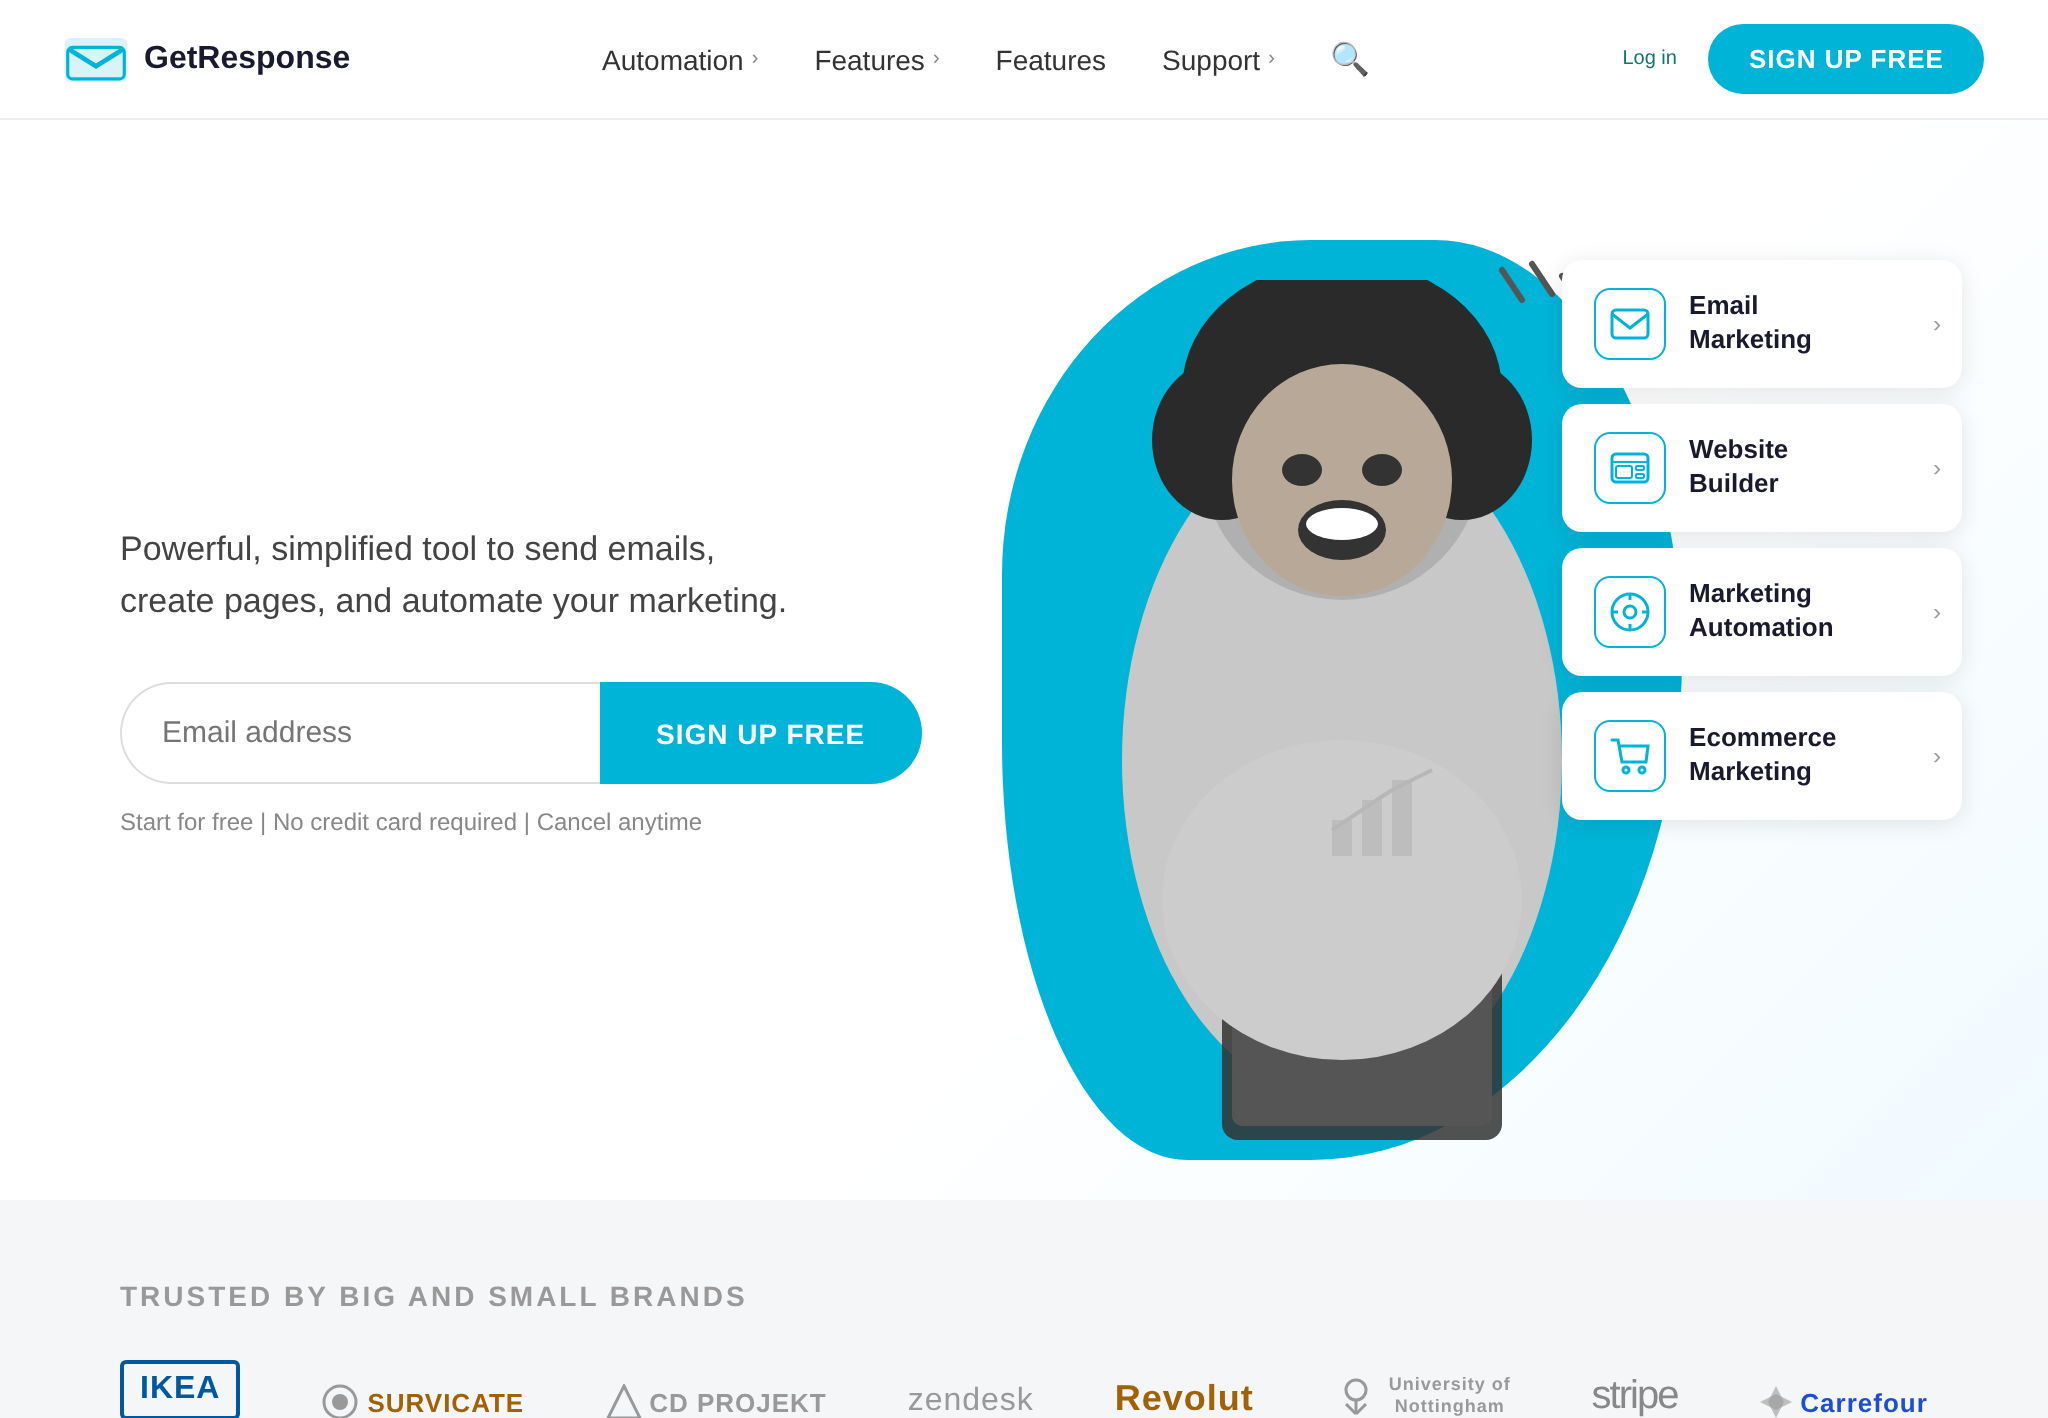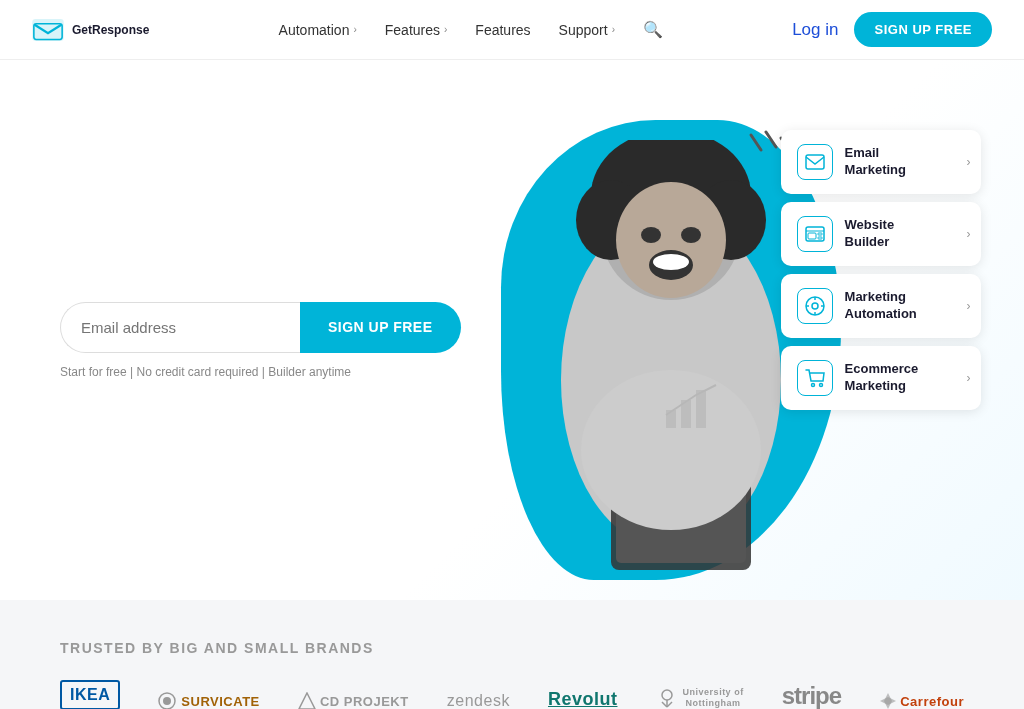--- a/index.html
+++ b/index.html
@@ -4,26 +4,26 @@
   <style>
     * { margin: 0; padding: 0; box-sizing: border-box; }
     body { font-family: -apple-system, BlinkMacSystemFont, 'Segoe UI', sans-serif; background: #fff; color: #1a1a2e; overflow-x: hidden; }
 
     
     nav {
       display: flex; align-items: center; justify-content: space-between;
       padding: 0 32px; height: 60px; border-bottom: 1px solid #eee;
       background: #fff; position: relative; z-index: 10;
     }
-    .nav-logo { display: flex; align-items: center; gap: 8px; font-weight: 700; font-size: 12px; color: #1a1a2e; }
+    .nav-logo { display: flex; align-items: center; gap: 8px; font-weight: 700; font-size: 16px; color: #1a1a2e; }
     .logo-icon { width: 32px; height: 22px; }
     .nav-links { display: flex; align-items: center; gap: 28px; }
     .nav-link { font-size: 14px; color: #333; text-decoration: none; cursor: pointer; display: flex; align-items: center; gap: 4px; }
     .nav-actions { display: flex; align-items: center; gap: 16px; }
-    .btn-login { font-size: 17px; color: #1d4ed8; cursor: pointer; text-decoration: none; }
+    .btn-login { font-size: 10px; color: #0f766e; cursor: pointer; text-decoration: none; }
     .btn-signup-nav {
       background: #00b4d8; color: #fff; border: none; border-radius: 24px;
       padding: 10px 20px; font-size: 13px; font-weight: 700; cursor: pointer;
       letter-spacing: 0.5px; text-transform: uppercase;
     }
     .search-icon { cursor: pointer; color: #555; font-size: 16px; }
     .chevron { font-size: 10px; color: #888; }
 
     
     .hero {
@@ -108,22 +108,22 @@
     }
     .brands-row {
       display: flex; align-items: flex-end; justify-content: space-between;
       flex-wrap: wrap; gap: 28px;
     }
     .brand-logo {
       color: #aaa; font-size: 14px; font-weight: 700; letter-spacing: 0.5px;
       display: flex; align-items: center; gap: 4px;
     }
     .brand-logo.ikea { color: #0058A3; font-size: 16px; font-weight: 900; border: 2px solid #0058A3; padding: 4px 8px; border-radius: 3px; }
-    .brand-logo.stripe { color: #888; font-size: 24px; font-weight: 700; letter-spacing: -1px; }
-    .brand-logo.revolut { color: #0f766e; font-size: 18px; font-weight: 700; text-decoration: underline; }
+    .brand-logo.stripe { color: #888; font-size: 20px; font-weight: 400; letter-spacing: -1px; }
+    .brand-logo.revolut { color: #a16207; font-size: 18px; font-weight: 700; }
     .brand-logo.shaw { color: #888; font-size: 20px; font-weight: 700; }
   </style>
 </head>
 <body>
 
 <nav>
   <div class="nav-logo">
     <svg class="logo-icon" viewBox="0 0 40 28" fill="none" xmlns="http://www.w3.org/2000/svg">
       <rect width="40" height="28" rx="4" fill="#00b4d8" opacity="0.15"></rect>
       <path d="M4 8 L20 18 L36 8" stroke="#00b4d8" stroke-width="3" fill="none" stroke-linecap="round"></path>
@@ -152,26 +152,27 @@
   </div>
 
   <div class="nav-actions">
     <a class="btn-login">Log in</a>
     <button class="btn-signup-nav">SIGN UP FREE</button>
   </div>
 </nav>
 
 <section class="hero">
   <div class="hero-left">
+    <p class="hero-subtext">Powerful, simplified tool to send emails,<br>create pages, and automate your marketing.</p>
 
     <div class="email-form">
       <input class="email-input" type="email" placeholder="Email address" style="">
       <button class="btn-signup-hero">SIGN UP FREE</button>
     </div>
-    <p class="fine-print">Start for free | No credit card required | Builder anytime</p>
+    <p class="fine-print">Start for free | No credit card required | Cancel anytime</p>
   </div>
 
   <div class="hero-right">
 
     <div class="blue-blob"></div>
 
     <div class="deco-lines">
       <svg width="60" height="60" viewBox="0 0 60 60">
         <line x1="10" y1="5" x2="20" y2="20" stroke="#555" stroke-width="3" stroke-linecap="round"></line>
         <line x1="25" y1="2" x2="35" y2="17" stroke="#555" stroke-width="3" stroke-linecap="round"></line>
@@ -295,21 +296,21 @@
     <div class="brand-logo" style="color:#999; font-size:11px; text-align:center; line-height:1.3; display:flex; align-items:center; gap:5px;">
       <svg width="22" height="22" viewBox="0 0 22 22">
           <circle cx="11" cy="8" r="5" stroke="#999" stroke-width="1.5" fill="none"></circle>
           <line x1="6" y1="15" x2="11" y2="20" stroke="#999" stroke-width="1.5"></line>
           <line x1="16" y1="15" x2="11" y2="20" stroke="#999" stroke-width="1.5"></line>
           <line x1="11" y1="13" x2="11" y2="20" stroke="#999" stroke-width="1.5"></line>
         </svg>
       <span style="font-size:9px;">University of<br>Nottingham</span>
     </div>
     <div class="brand-logo stripe">stripe</div>
-    <div class="brand-logo" style="color:#c2410c; font-size:13px; display:flex; align-items:center; gap:3px;">
+    <div class="brand-logo" style="color:#1d4ed8; font-size:13px; display:flex; align-items:center; gap:3px;">
       <svg width="18" height="18" viewBox="0 0 18 18">
           <path d="M9 1 L5 9 L9 17 L13 9 Z" fill="#999" opacity="0.6"></path>
           <path d="M1 9 L9 5 L17 9 L9 13 Z" fill="#999" opacity="0.6"></path>
         </svg>
       Carrefour
     </div>
     <div class="brand-logo shaw">Shaw)</div>
   </div>
 </section>
 

